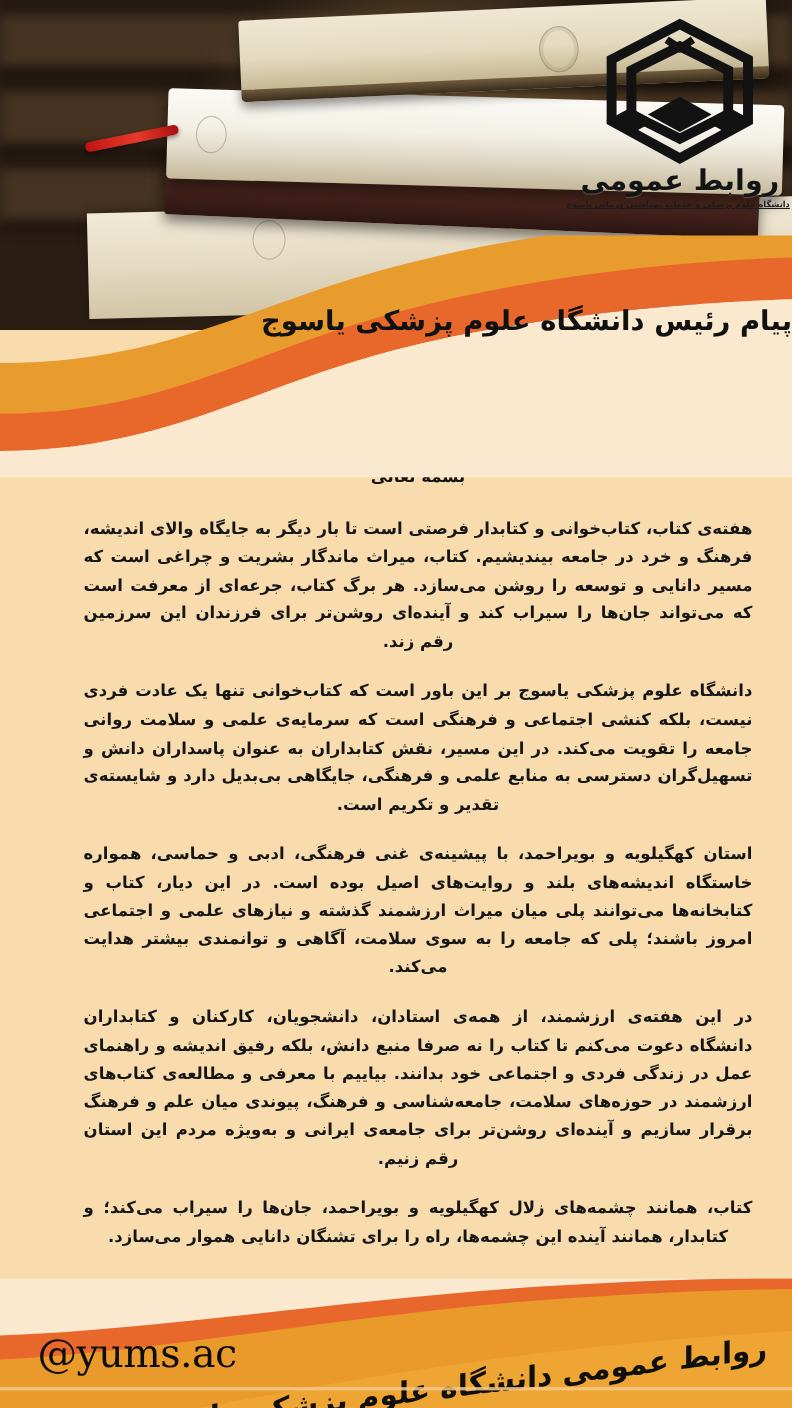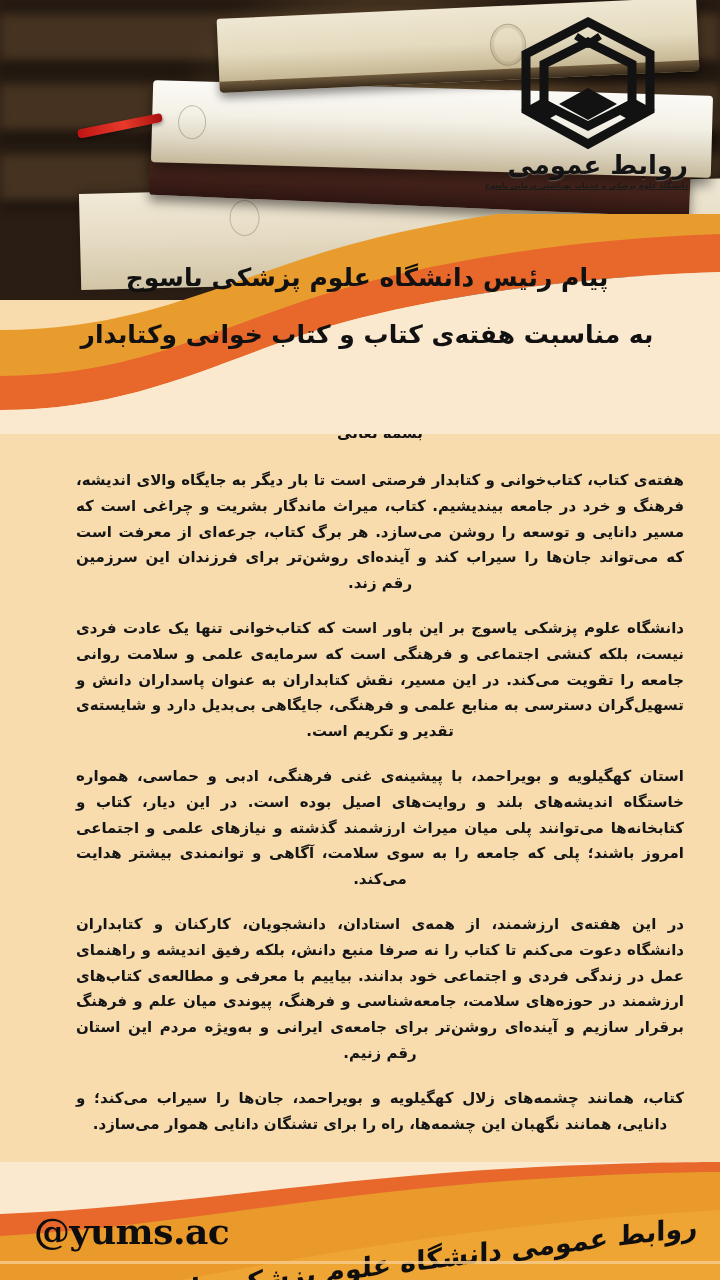--- a/index.html
+++ b/index.html
@@ -128,23 +128,23 @@
   }
   .bk-bot .emb3 {
     position: absolute; top: 10px; left: 150px;
     width: 28px; height: 34px; border-radius: 50%;
     border: 1.5px solid rgba(120,104,76,.38);
   }
 
   
   .logo-block {
     position: absolute;
-    top: 14px; right: 32px;
+    top: 14px; right: 2px;
     width: 200px;
-    text-align: right;
+    text-align: center;
     z-index: 9;
   }
   .logo-mark { width: 150px; height: 140px; margin: 0 auto; display: block; }
   .logo-title {
     margin-top: -4px;
     font-size: 26px;
     font-weight: 700;
     color: #141414;
     letter-spacing: 0px;
     text-shadow: 0 1px 1px rgba(255,255,255,.25);
@@ -162,24 +162,23 @@
   .waves {
     position: absolute;
     top: 214px; left: 0;
     width: 720px; height: 220px;
     z-index: 6;
   }
 
   
   .header-text {
     position: absolute;
-    top: 262px; left: 0;
+    top: 276px; left: 0;
     width: 720px;
     z-index: 8;
-    text-align: center;
     padding-left: 14px;
     box-sizing: border-box;
   }
   .title-1 {
     font-size: 25px;
     font-weight: 700;
     color: #111;
     line-height: 1.25;
     letter-spacing: -0.2px;
   }
@@ -236,21 +235,21 @@
     bottom: 0; left: 0;
     width: 720px; height: 118px;
     z-index: 7;
     overflow: hidden;
   }
   .footer-handle {
     position: absolute;
     left: 34px; bottom: 28px;
     font-family: "DejaVu Serif", "Liberation Serif", serif;
     font-size: 36px;
-    font-weight: 700;
+    font-weight: 400;
     color: #0d0d0d;
     direction: ltr;
     letter-spacing: -0.5px;
   }
   .footer-pr {
     position: absolute;
     right: 22px; bottom: 38px;
     font-size: 27px;
     font-weight: 700;
     color: #0f0f0f;
@@ -318,31 +317,30 @@
 
     <path d="M0,150 C150,150 230,96 360,62 C470,33 600,18 720,14 L720,58 C600,62 470,76 360,104 C230,137 150,196 0,196 Z" fill="#E8682C"></path>
 
     <path d="M0,116 C150,116 230,62 360,28 C470,-1 600,-16 720,-20 L720,20 C600,24 470,40 360,70 C230,104 150,162 0,162 Z" fill="#E89C2E"></path>
 
     <path d="M0,196 C150,196 230,137 360,104 C470,76 600,62 720,58 L720,220 L0,220 Z" fill="#FBE9CF"></path>
   </svg>
 
   <div class="header-text">
     <div class="title-1">پیام رئیس دانشگاه علوم پزشکی یاسوج</div>
-    <div class="title-2">به مناسبت هفته‌ی کتاب و کتاب خوانی وکتابدار</div>
   </div>
 
   <div class="body-wrap">
     <div class="bismillah">بسمه تعالی</div>
 
     <p class="para">هفته‌ی کتاب، کتاب‌خوانی و کتابدار فرصتی است تا بار دیگر به جایگاه والای اندیشه، فرهنگ و خرد در جامعه بیندیشیم. کتاب، میراث ماندگار بشریت و چراغی است که مسیر دانایی و توسعه را روشن می‌سازد. هر برگ کتاب، جرعه‌ای از معرفت است که می‌تواند جان‌ها را سیراب کند و آینده‌ای روشن‌تر برای فرزندان این سرزمین رقم زند.</p>
     <p class="para">دانشگاه علوم پزشکی یاسوج بر این باور است که کتاب‌خوانی تنها یک عادت فردی نیست، بلکه کنشی اجتماعی و فرهنگی است که سرمایه‌ی علمی و سلامت روانی جامعه را تقویت می‌کند. در این مسیر، نقش کتابداران به عنوان پاسداران دانش و تسهیل‌گران دسترسی به منابع علمی و فرهنگی، جایگاهی بی‌بدیل دارد و شایسته‌ی تقدیر و تکریم است.</p>
     <p class="para">استان کهگیلویه و بویراحمد، با پیشینه‌ی غنی فرهنگی، ادبی و حماسی، همواره خاستگاه اندیشه‌های بلند و روایت‌های اصیل بوده است. در این دیار، کتاب و کتابخانه‌ها می‌توانند پلی میان میراث ارزشمند گذشته و نیازهای علمی و اجتماعی امروز باشند؛ پلی که جامعه را به سوی سلامت، آگاهی و توانمندی بیشتر هدایت می‌کند.</p>
     <p class="para">در این هفته‌ی ارزشمند، از همه‌ی استادان، دانشجویان، کارکنان و کتابداران دانشگاه دعوت می‌کنم تا کتاب را نه صرفا منبع دانش، بلکه رفیق اندیشه و راهنمای عمل در زندگی فردی و اجتماعی خود بدانند. بیاییم با معرفی و مطالعه‌ی کتاب‌های ارزشمند در حوزه‌های سلامت، جامعه‌شناسی و فرهنگ، پیوندی میان علم و فرهنگ برقرار سازیم و آینده‌ای روشن‌تر برای جامعه‌ی ایرانی و به‌ویژه مردم این استان رقم زنیم.</p>
-    <p class="para">کتاب، همانند چشمه‌های زلال کهگیلویه و بویراحمد، جان‌ها را سیراب می‌کند؛ و دانایی، همانند نگهبان این چشمه‌ها، راه را برای تشنگان دانایی هموار می‌سازد.</p>
+    <p class="para">کتاب، همانند چشمه‌های زلال کهگیلویه و بویراحمد، جان‌ها را سیراب می‌کند؛ و کتابدار، همانند آینده این چشمه‌ها، راه را برای تشنگان دانایی هموار می‌سازد.</p>
 
     <div class="sign-block">
       <div class="sign-name">دکتر سیده رقیه پناهی</div>
       <div class="sign-role">رئیس دانشگاه علوم پزشکی یاسوج</div>
     </div>
   </div>
 
   <div class="footer">
     <svg viewBox="0 0 720 118" preserveAspectRatio="none" style="position:absolute;inset:0;width:720px;height:118px;" aria-hidden="true">
       <rect x="0" y="0" width="720" height="118" fill="#FBE9CF"></rect>

